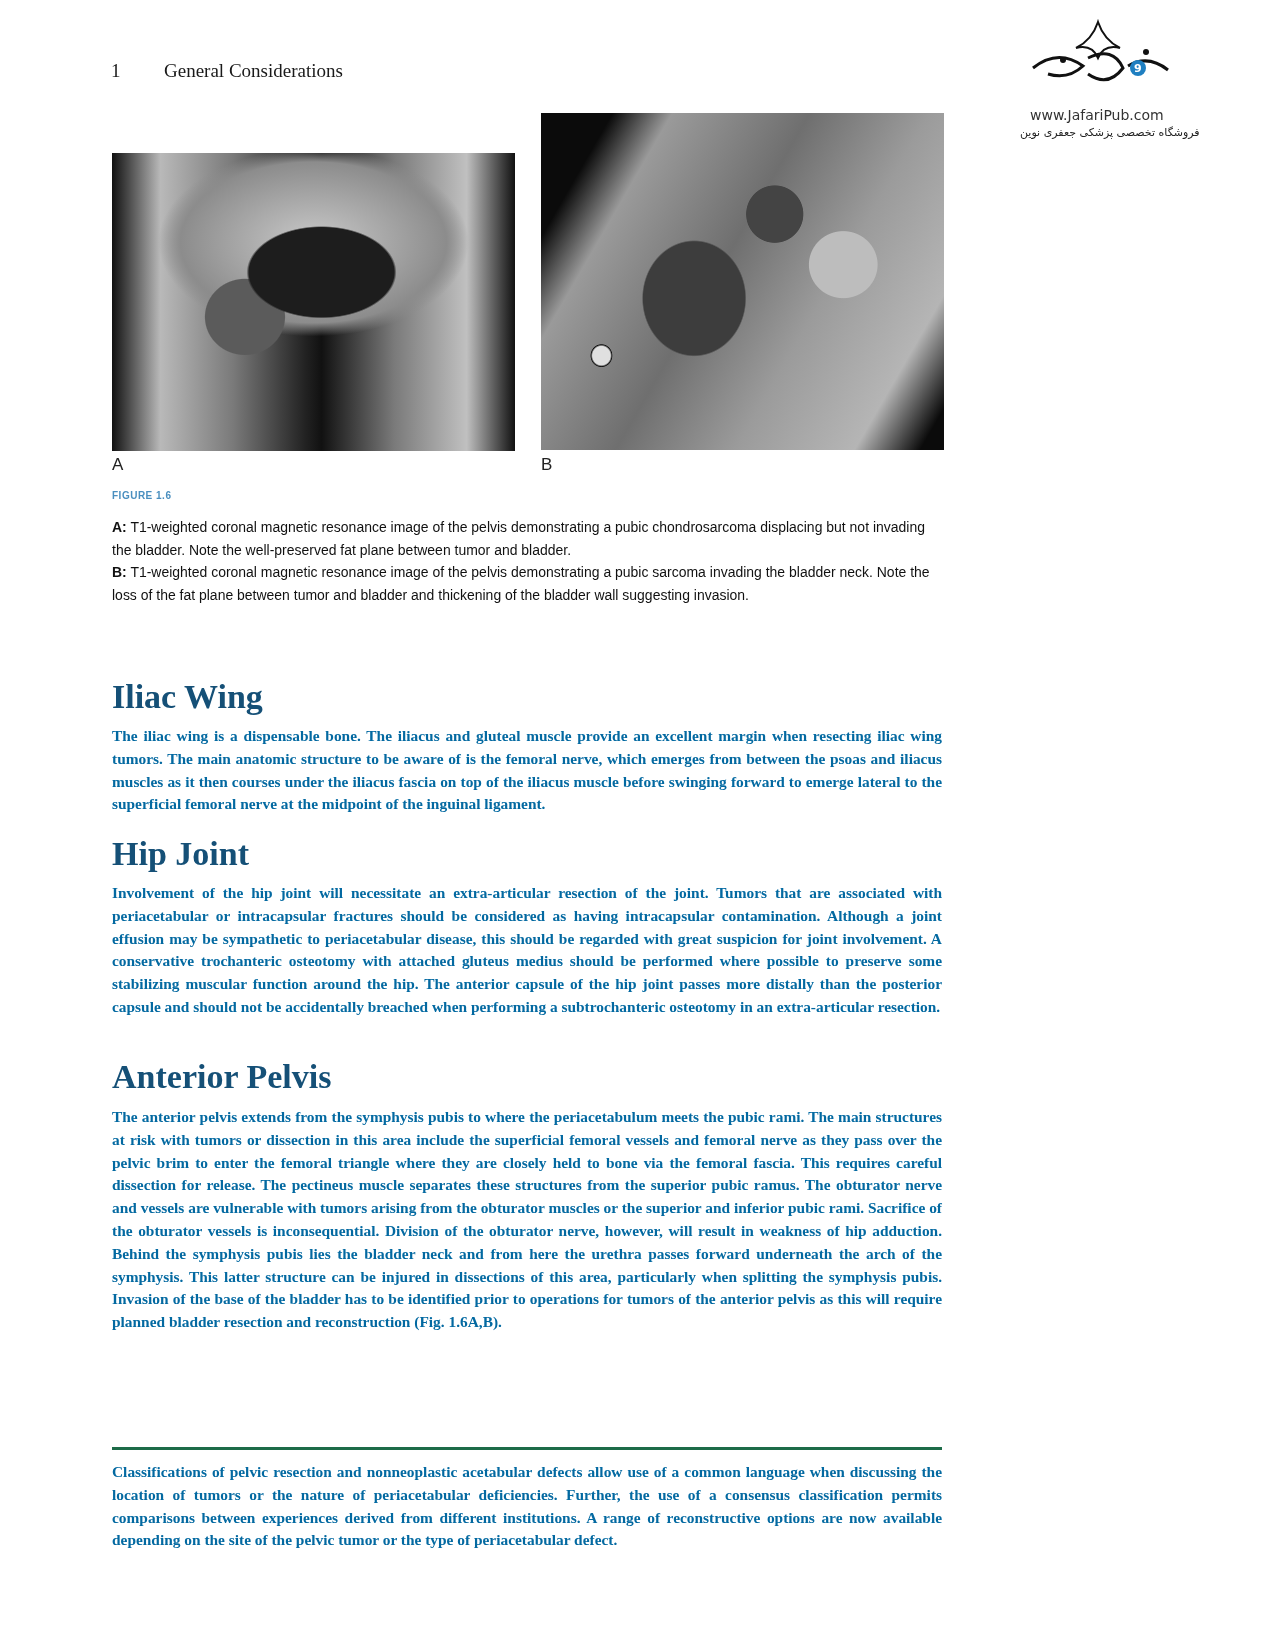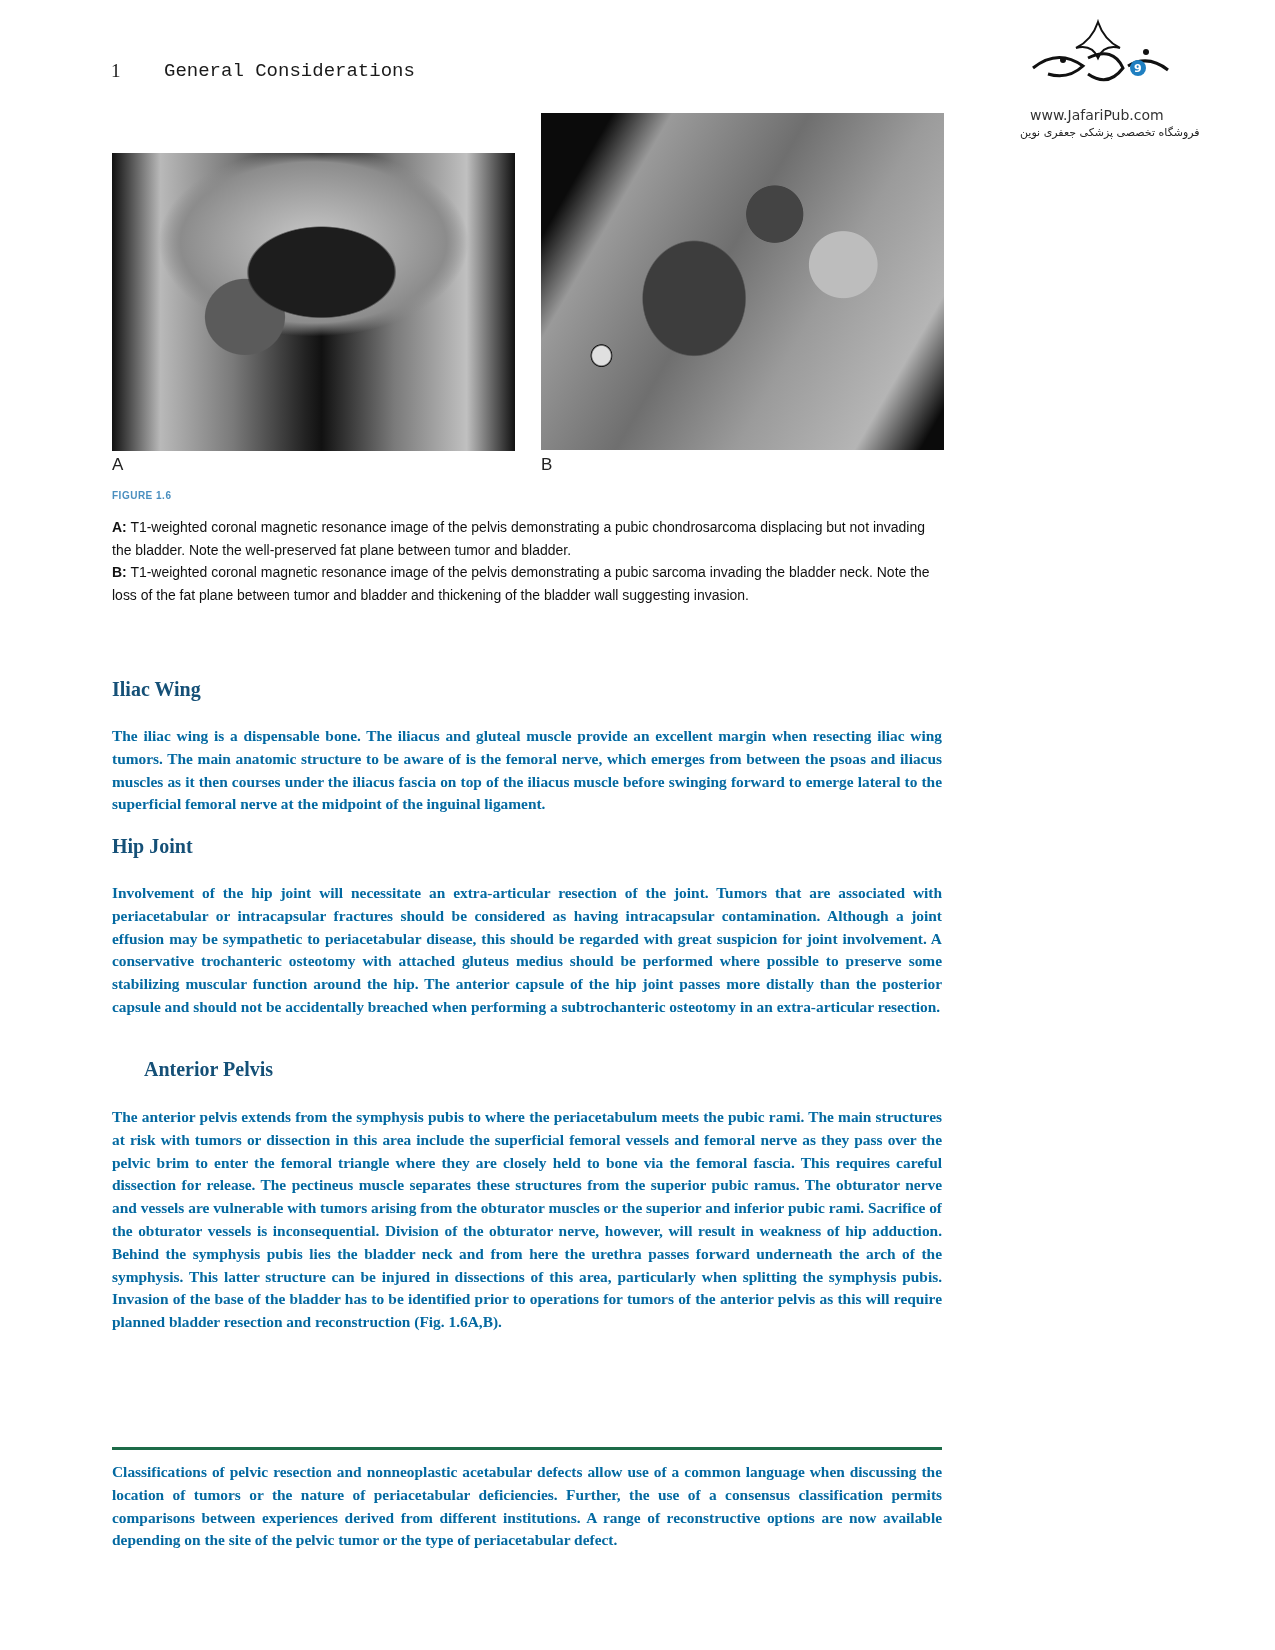--- a/index.html
+++ b/index.html
@@ -1,19 +1,19 @@
 <!DOCTYPE html>
 <html><head>
 <meta charset="utf-8">
 <style>
   html, body { margin: 0; padding: 0; background: #ffffff; }
   body { width: 1275px; height: 1650px; position: relative; overflow: hidden; font-family: "Liberation Serif", serif; color: #1a1a1a; }
   .running-head { position: absolute; left: 111px; top: 60px; font-size: 19px; }
   .running-head .num { position: absolute; left: 0; top: 0; }
-  .running-head .title { position: absolute; left: 53px; top: 0; white-space: nowrap; font-family: Liberation Mono, monospace; }
+  .running-head .title { position: absolute; left: 53px; top: 0; white-space: nowrap; }
 
   .logo { position: absolute; left: 1000px; top: 18px; width: 210px; height: 130px; }
   .logo svg { position: absolute; left: 28px; top: 0; }
   .logo .url { position: absolute; left: 30px; top: 89px; font-family: "DejaVu Sans", sans-serif; font-size: 14px; color: #333; }
   .logo .fa { position: absolute; left: 20px; top: 108px; font-family: "DejaVu Sans", sans-serif; font-size: 11px; color: #222; direction: rtl; white-space: nowrap; text-align: right; }
 
   .fig { position: absolute; background: #000; overflow: hidden; }
   .fig-a { left: 112px; top: 153px; width: 403px; height: 298px;
     background: radial-gradient(ellipse 30% 25% at 52% 40%, #1d1d1d 60%, transparent 62%),
                 radial-gradient(ellipse 14% 18% at 33% 55%, #5b5b5b 70%, transparent 72%),
@@ -26,21 +26,21 @@
                 radial-gradient(ellipse 12% 14% at 75% 45%, #bdbdbd 70%, transparent 72%),
                 radial-gradient(ellipse 4% 5% at 15% 72%, #e0e0e0 55%, #111 65%, transparent 70%),
                 linear-gradient(120deg, #0b0b0b 0%, #0b0b0b 12%, #9a9a9a 22%, #6f6f6f 45%, #9b9b9b 65%, #b5b5b5 85%, #0b0b0b 96%);
   }
   .panel-label { position: absolute; font-family: "Liberation Sans", sans-serif; font-size: 17px; color: #222; }
 
   .fig-caption-title { position: absolute; left: 112px; top: 490px; font-family: "Liberation Sans", sans-serif; font-weight: bold; font-size: 10px; color: #4a8fbf; letter-spacing: 0.5px; }
   .fig-caption { position: absolute; left: 112px; top: 516px; width: 830px; font-family: "Liberation Sans", sans-serif; font-size: 15.2px; line-height: 22.5px; color: #111; transform: scaleX(0.92); transform-origin: left top; width: 900px; }
   .fig-caption b { font-weight: bold; }
 
-  .h2 { position: absolute; left: 112px; font-family: "Liberation Serif", serif; font-weight: bold; font-size: 20px; color: #155077; }
+  .h2 { position: absolute; left: 112px; font-family: "Liberation Serif", serif; font-weight: bold; font-size: 34px; color: #155077; }
   .p { position: absolute; left: 112px; width: 830px; font-size: 15.4px; line-height: 22.8px; text-align: justify; color: #0369a1; font-weight: bold; }
 
   .h1 { position: absolute; left: 112px; top: 1386px; font-family: "Liberation Serif", serif; font-weight: bold; font-size: 28px; line-height: 30px; color: #155077; letter-spacing: 0.2px; }
   .h1-rule { position: absolute; left: 112px; top: 1447px; width: 830px; height: 3px; background: #1d6b48; }
 </style>
 </head>
 <body>
 
 <div class="running-head">
   <span class="num">1</span>
@@ -72,19 +72,19 @@
   <div><b>A:</b><span> T1-weighted coronal magnetic resonance image of the pelvis demonstrating a pubic chondrosarcoma displacing but not invading the bladder. Note the well-preserved fat plane between tumor and bladder.</span></div>
   <div><b>B:</b><span> T1-weighted coronal magnetic resonance image of the pelvis demonstrating a pubic sarcoma invading the bladder neck. Note the loss of the fat plane between tumor and bladder and thickening of the bladder wall suggesting invasion.</span></div>
 </div>
 
 <div class="h2" style="top:678px;">Iliac Wing</div>
 <div class="p" style="top:725px;">The iliac wing is a dispensable bone. The iliacus and gluteal muscle provide an excellent margin when resecting iliac wing tumors. The main anatomic structure to be aware of is the femoral nerve, which emerges from between the psoas and iliacus muscles as it then courses under the iliacus fascia on top of the iliacus muscle before swinging forward to emerge lateral to the superficial femoral nerve at the midpoint of the inguinal ligament.</div>
 
 <div class="h2" style="top:835px;">Hip Joint</div>
 <div class="p" style="top:882px;">Involvement of the hip joint will necessitate an extra-articular resection of the joint. Tumors that are associated with periacetabular or intracapsular fractures should be considered as having intracapsular contamination. Although a joint effusion may be sympathetic to periacetabular disease, this should be regarded with great suspicion for joint involvement. A conservative trochanteric osteotomy with attached gluteus medius should be performed where possible to preserve some stabilizing muscular function around the hip. The anterior capsule of the hip joint passes more distally than the posterior capsule and should not be accidentally breached when performing a subtrochanteric osteotomy in an extra-articular resection.</div>
 
-<div class="h2" style="top:1058px;margin-left:32px;">Anterior Pelvis</div>
+<div class="h2" style="top:1058px;">Anterior Pelvis</div>
 <div class="p" style="top:1106px;">The anterior pelvis extends from the symphysis pubis to where the periacetabulum meets the pubic rami. The main structures at risk with tumors or dissection in this area include the superficial femoral vessels and femoral nerve as they pass over the pelvic brim to enter the femoral triangle where they are closely held to bone via the femoral fascia. This requires careful dissection for release. The pectineus muscle separates these structures from the superior pubic ramus. The obturator nerve and vessels are vulnerable with tumors arising from the obturator muscles or the superior and inferior pubic rami. Sacrifice of the obturator vessels is inconsequential. Division of the obturator nerve, however, will result in weakness of hip adduction. Behind the symphysis pubis lies the bladder neck and from here the urethra passes forward underneath the arch of the symphysis. This latter structure can be injured in dissections of this area, particularly when splitting the symphysis pubis. Invasion of the base of the bladder has to be identified prior to operations for tumors of the anterior pelvis as this will require planned bladder resection and reconstruction (Fig. 1.6A,B).</div>
 
 <div class="h1">
 </div>
 <div class="h1-rule"></div>
 <div class="p" style="top:1461px;">Classifications of pelvic resection and nonneoplastic acetabular defects allow use of a common language when discussing the location of tumors or the nature of periacetabular deficiencies. Further, the use of a consensus classification permits comparisons between experiences derived from different institutions. A range of reconstructive options are now available depending on the site of the pelvic tumor or the type of periacetabular defect.</div>
 
 </body></html>

